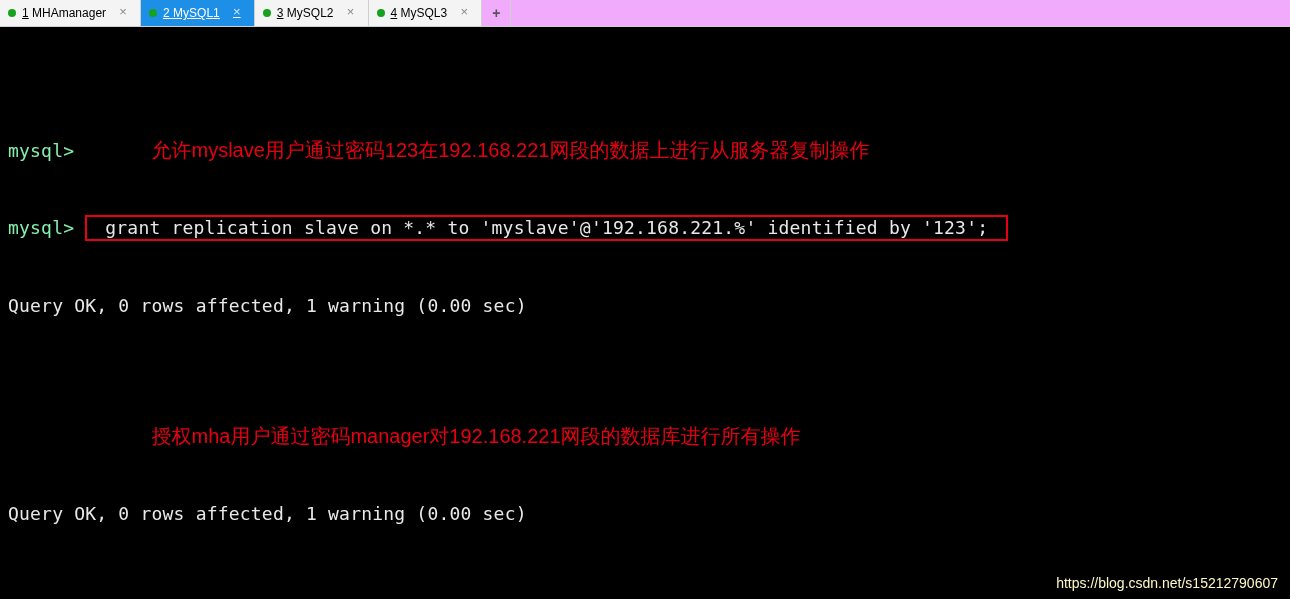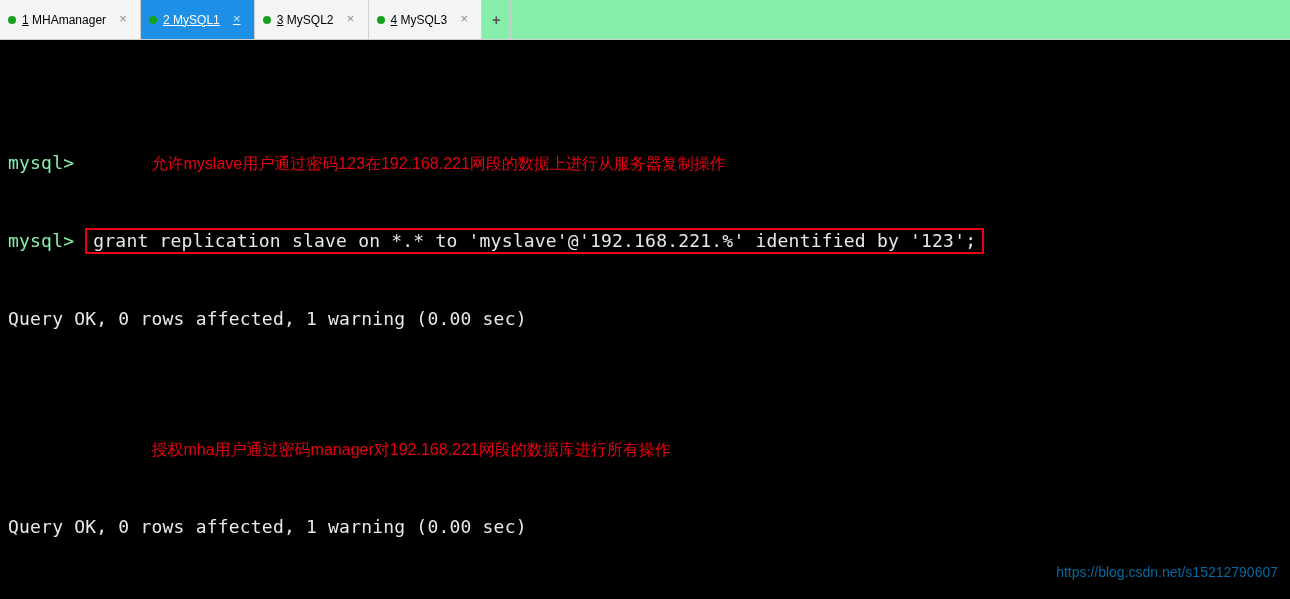--- a/index.html
+++ b/index.html
@@ -10,22 +10,22 @@
     background:#000;
     font-family: "Consolas","Menlo","DejaVu Sans Mono",monospace;
     font-size:18px;
     color:#e8e8e8;
     overflow:hidden;
     position:relative;
   }
 
   
   .tabbar {
-    height:40px;
-    background:#86efac;
+    height:27px;
+    background:#f0abfc;
     border-bottom:1px solid #cfcfcf;
     display:flex;
     align-items:stretch;
     font-family:"Segoe UI",Tahoma,Arial,sans-serif;
     font-size:12px;
     color:#000;
   }
   .tab {
     display:flex;
     align-items:center;
@@ -70,35 +70,35 @@
     position:relative;
     padding:6px 8px 0 8px;
     line-height:26px;
     letter-spacing:0.2px;
     white-space:pre;
   }
   .row { height:26px; }
   .prompt { color:#86efac; }
   .boxed {
     border:2px solid #e70012;
-    padding:0 6px;
+    padding:0 18px;
     display:inline-block;
     line-height:22px;
   }
   .note {
     color:#e70012;
     font-family:"Segoe UI","Microsoft YaHei","PingFang SC",sans-serif;
-    font-size:16px;
+    font-size:20px;
     display:inline-block;
     letter-spacing:0;
   }
   .watermark {
     position:absolute;
-    right:12px; bottom:19px;
-    color:#0369a1;
+    right:12px; bottom:8px;
+    color:#fef9c3;
     font-family:"Segoe UI",Arial,sans-serif;
     font-size:14px;
     letter-spacing:0;
   }
 </style>
 </head>
 <body>
 
 <div class="tabbar">
   <div class="tab">

